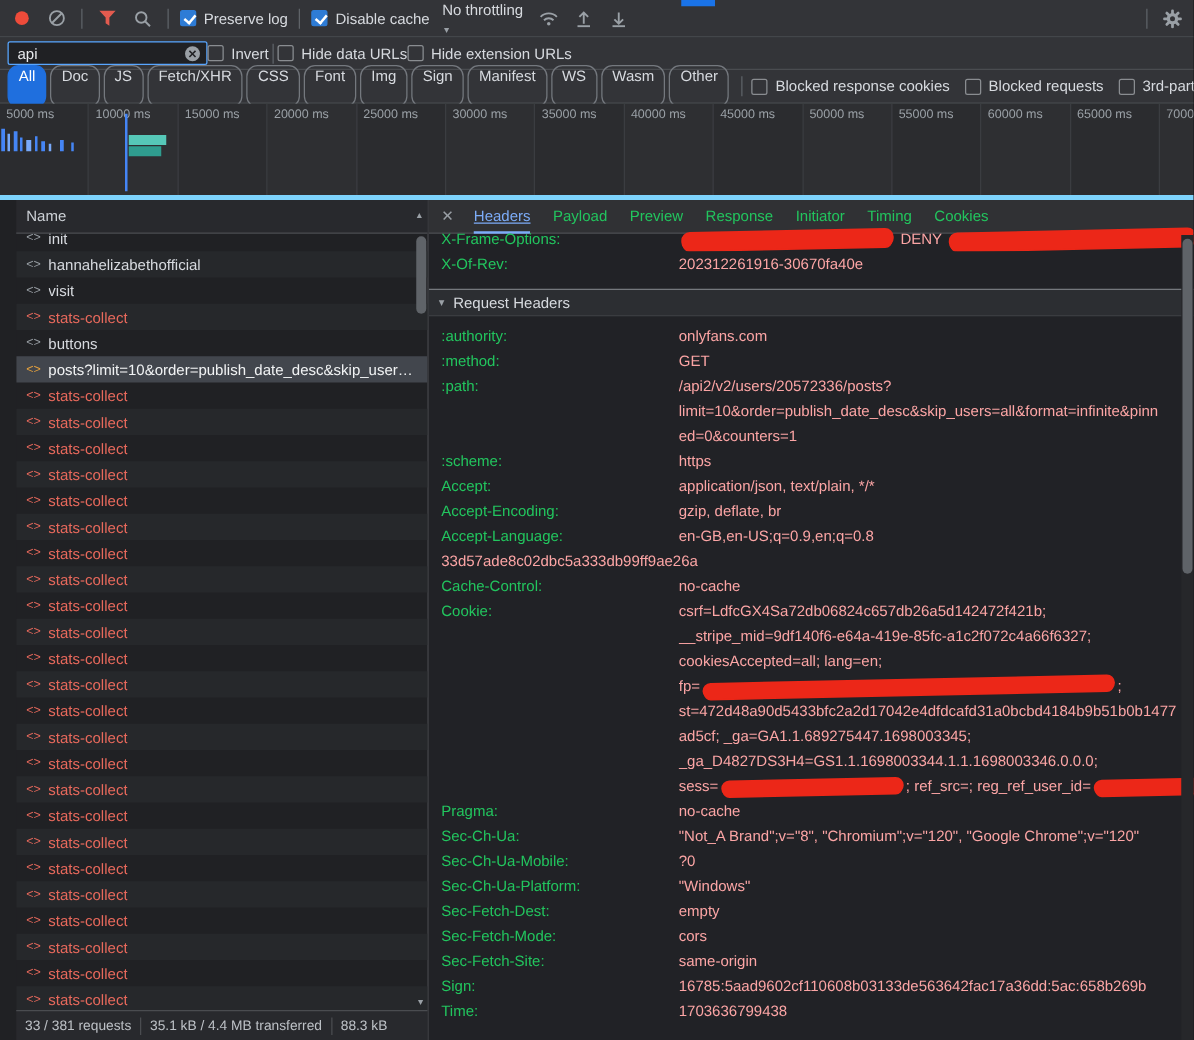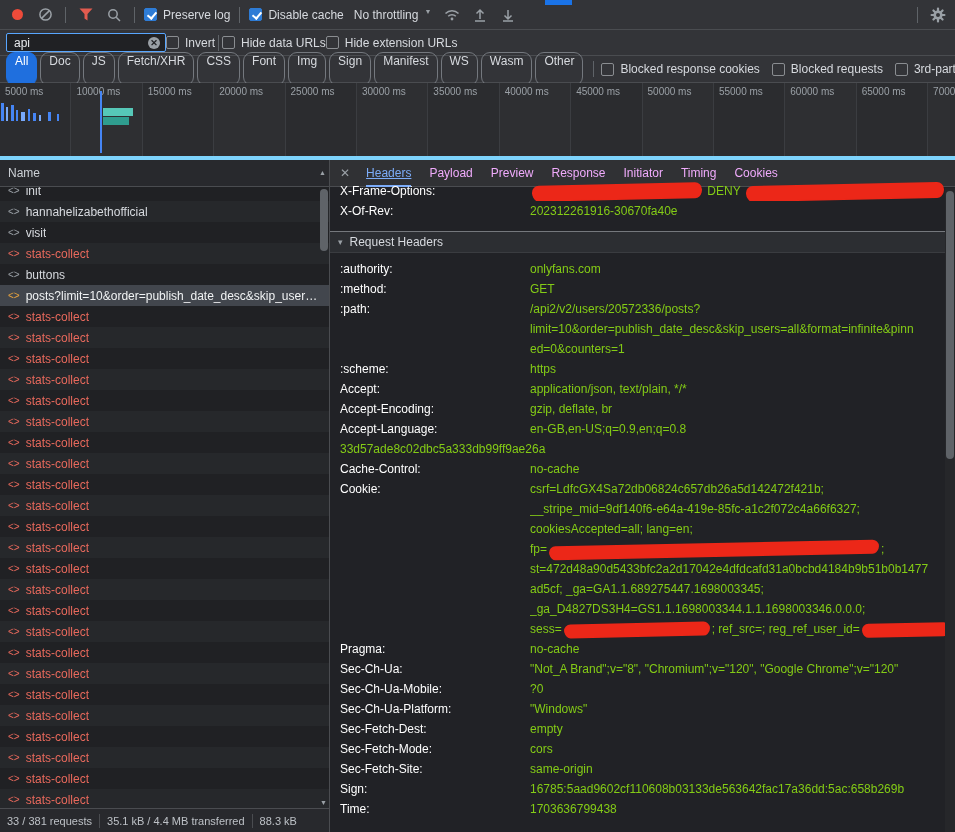--- a/index.html
+++ b/index.html
@@ -16,36 +16,36 @@
   .tbar2 { height:26px; }
   .tbar3 { height:27px; gap:4px; }
   .vdiv { width:1px; height:16px; background:#5f6368; flex:0 0 auto; margin:0 3px; }
   .flex1 { flex:1; }
   .ibtn { display:flex; align-items:center; justify-content:center; width:22px; height:22px; border-radius:2px; flex:0 0 auto; }
   .rec { width:11px; height:11px; border-radius:50%; background:#ee4b3a; }
   .cbw { display:flex; align-items:center; gap:6px; color:#d7dadf; white-space:nowrap; }
   .cb { width:13px; height:13px; border:1px solid #8a8d91; border-radius:2px; display:inline-block; position:relative; flex:0 0 auto; background:transparent; }
   .cb.on { background:#2e7cd6; border-color:#2e7cd6; }
   .cb.on::after { content:""; position:absolute; left:4px; top:1px; width:4px; height:7px; border:solid #fff; border-width:0 2px 2px 0; transform:rotate(40deg); }
-  .throttle { display:flex; align-items:flex-start; gap:6px; color:#d7dadf; padding:0 4px; white-space:nowrap; }
+  .throttle { display:flex; align-items:flex-start; gap:6px; color:#d7dadf; padding:0 4px; white-space:nowrap;flex-direction:column; }
   .caret { font-size:7px; color:#9aa0a6; }
   .filter-input { display:flex; align-items:center; width:160px; height:19px; background:#202124; border:1px solid #58a6ff; border-radius:2px; padding:0 5px; gap:4px; }
   .filter-input input { flex:1; min-width:0; background:transparent; border:none; outline:none; color:#e8eaed; font:12px "Liberation Sans", sans-serif; }
   .clear-ic { width:12px; height:12px; border-radius:50%; background:#9aa0a6; color:#202124; font-size:9px; line-height:12px; text-align:center; font-weight:bold; flex:0 0 auto; }
   .pill { height:34px; line-height:16px; padding:0 8px; border:1px solid #74787e; border-radius:9px; color:#d7dadf; margin-right:3px; white-space:nowrap; }
   .pill.sel { background:#1f6fde; border-color:#1f6fde; color:#fff; }
   
   .overview { position:relative; height:77px; background:#2b2c2f; border-bottom:4px solid #7dd3fc; overflow:hidden; flex:0 0 auto; }
   .tcols { display:flex; height:100%; }
   .tcol { flex:0 0 71.4px; border-right:1px solid #3b3d41; height:100%; }
   .tcol:nth-child(even) { background:rgba(255,255,255,0.015); }
   .tl { display:block; color:#9aa0a6; font-size:10px; padding:3px 0 0 5px; white-space:nowrap; }
   .abar { position:absolute; }
   
-  .main { flex:1; display:flex; min-height:0; }
+  .main { flex:1; display:flex; min-height:0;margin-left:13px; }
   .lpanel { width:330px; flex:0 0 330px; border-right:1px solid #4a4c50; display:flex; flex-direction:column; background:#202124; min-height:0; }
   .lheader { height:27px; flex:0 0 27px; display:flex; align-items:center; padding-left:8px; background:#28292d; border-bottom:1px solid #4a4c50; color:#cdd1d6; position:relative; }
   .lup { position:absolute; right:3px; top:9px; font-size:7px; color:#9aa0a6; }
   .lrows { flex:1; overflow:hidden; position:relative; min-height:0; }
   .rowsbox { margin-top:-7px; }
   .rrow { height:21px; display:flex; align-items:center; gap:6px; padding-left:8px; color:#d7dadf; white-space:nowrap; overflow:hidden; }
   .rrow:nth-child(even) { background:#26282b; }
   .rrow.err, .rrow.err .ric { color:#e8695c; }
   .rrow.sel { background:#42464d; color:#f1f3f4; }
   .rrow.sel .ric { color:#e8a33d; }
@@ -53,26 +53,26 @@
   .rname { overflow:hidden; text-overflow:ellipsis; }
   .lthumb { position:absolute; right:1px; top:2px; width:8px; height:62px; background:#5f6368; border-radius:4px; }
   .ldown { position:absolute; right:2px; bottom:2px; font-size:7px; color:#9aa0a6; }
   .statusbar { height:24px; flex:0 0 24px; background:#28292d; border-top:1px solid #4a4c50; display:flex; align-items:center; font-size:11px; color:#bdc1c6; white-space:nowrap; overflow:hidden; }
   .sitem { padding:0 7px; }
   .sdiv { width:1px; height:14px; background:#4a4c50; flex:0 0 auto; }
   
   .rpanel { flex:1; display:flex; flex-direction:column; min-width:0; min-height:0; background:#212226; position:relative; }
   .dtabs { height:27px; flex:0 0 27px; display:flex; align-items:center; gap:18px; padding:0 10px; background:#303134; border-bottom:1px solid #4a4c50; }
   .dclose { color:#9aa0a6; font-size:12px; margin-right:-2px; }
-  .dtab { color:#f0abfc; height:27px; line-height:26px; border-bottom:2px solid transparent; white-space:nowrap; }
+  .dtab { color:#22c55e; height:27px; line-height:26px; border-bottom:2px solid transparent; white-space:nowrap; }
   .dtab.act { color:#7cacf8; border-bottom-color:#7cacf8;text-decoration:underline; }
   .dcontent { flex:1; overflow:hidden; min-height:0; margin-top:-6px; }
   .hrow { display:flex; padding-left:10px; }
-  .hname { flex:0 0 190px; color:#ffffff; line-height:20px; white-space:nowrap; }
-  .hval { flex:1; color:#84cc16; line-height:20px; padding-right:16px; overflow:hidden; }
+  .hname { flex:0 0 190px; color:#22c55e; line-height:20px; white-space:nowrap; }
+  .hval { flex:1; color:#fca5a5; line-height:20px; padding-right:16px; overflow:hidden; }
   .vline { line-height:20px; white-space:nowrap; }
   .redact { display:inline-block; height:13px; background:#ec2718; border-radius:7px; vertical-align:middle; transform:rotate(-1.2deg); margin:0 2px; box-shadow:0 2px 0 -1px #ec2718; }
   .sechdr { display:flex; align-items:center; gap:7px; height:22px; background:#2c2e32; border-top:1px solid #75787d; border-bottom:1px solid #3a3c40; margin-top:10px; margin-bottom:6px; padding-left:8px; color:#d7dadf; }
   .tri { color:#9aa0a6; font-size:9px; }
   .rscroll { position:absolute; right:0; top:28px; bottom:0; width:10px; background:#26272a; }
   .rthumb { position:absolute; top:3px; left:1px; width:8px; height:268px; background:#5f6368; border-radius:4px; }
   .artifact { position:absolute; left:545px; top:0; width:27px; height:5px; background:#1a73e8; z-index:5; }
 </style>
 </head>
 <body>

